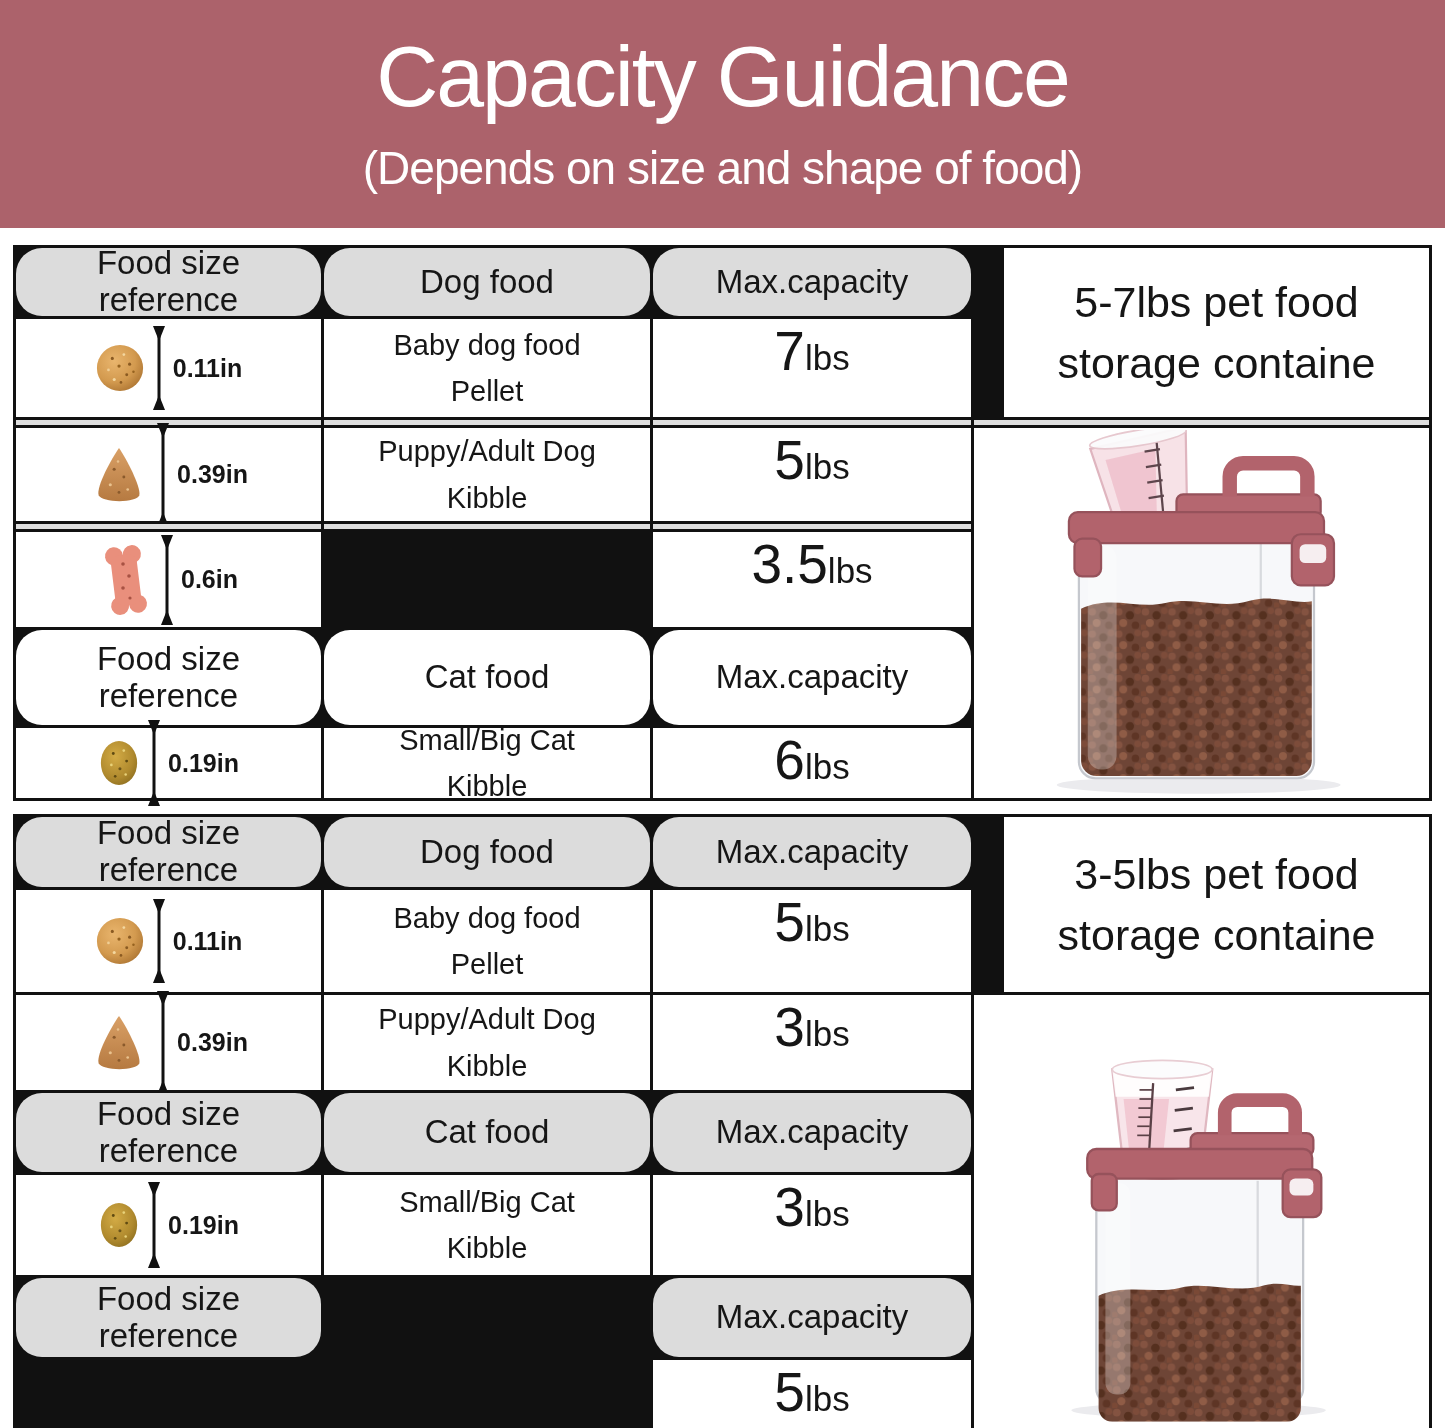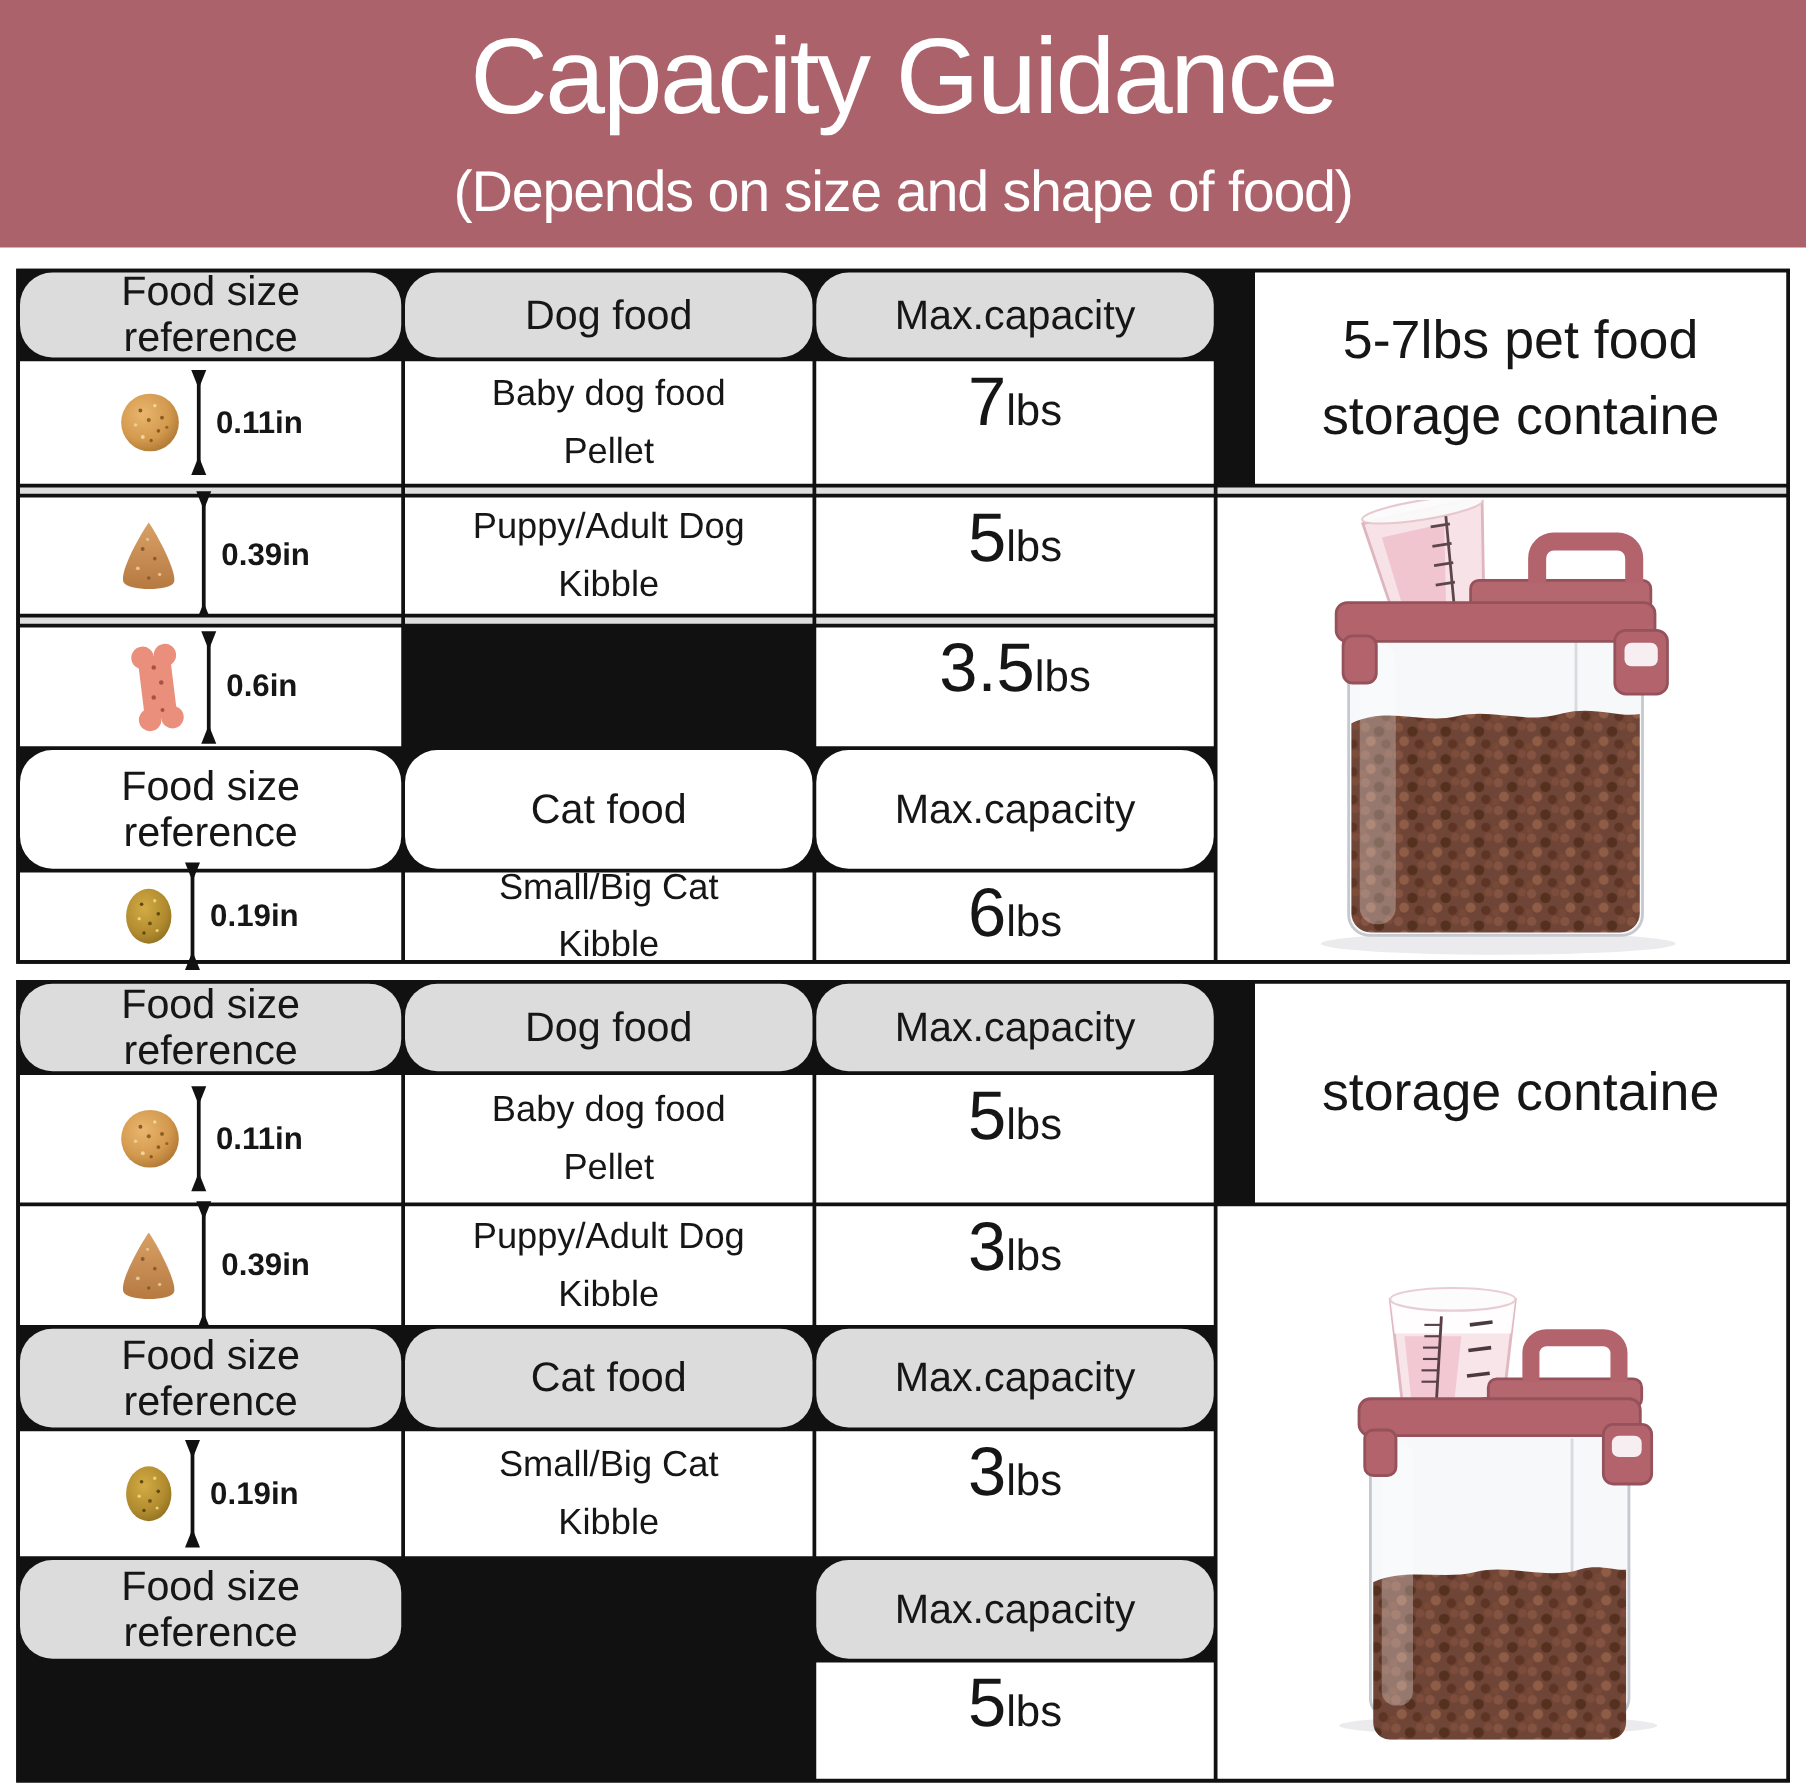--- a/index.html
+++ b/index.html
@@ -3,21 +3,21 @@
 <meta charset="utf-8">
 <style>
   * { box-sizing: border-box; margin: 0; padding: 0; }
   body {
     width: 1445px; height: 1428px; margin: 0 auto;
     background: #ffffff; color: #161616;
     font-family: "Liberation Sans", sans-serif;
     overflow: hidden;
   }
   .banner {
-    height: 198px; background: #ac626b; color: #ffffff;
+    height: 228px; background: #ac626b; color: #ffffff;
     display: flex; flex-direction: column; align-items: center; justify-content: center;
   }
   .banner-title { font-size: 86px; letter-spacing: -2px; line-height: 1.02; }
   .banner-sub { font-size: 46px; letter-spacing: -1px; margin-top: 20px; }
 
   .wrap { margin: 17px 13px 0 13px; }
   .grid {
     display: grid; gap: 3px; background: #111111; border: 3px solid #111111;
   }
   .grid-top {
@@ -287,20 +287,21 @@
       <span>Food size</span>
       <span>reference</span>
     </div>
     <div class="c hdr hdr-t" style="grid-area:1/2">
       <span>Dog food</span>
     </div>
     <div class="c hdr hdr-t" style="grid-area:1/3">
       <span>Max.capacity</span>
     </div>
     <div class="c side-title" style="grid-area:1/4/3/5">
+      <span>3-5lbs pet food</span>
       <span>storage containe</span>
     </div>
 
     <div class="c ref-cell" style="grid-area:2/1">
       <span class="icon">
         <svg width="50" height="50" viewBox="0 0 52 52">
             <circle cx="26" cy="26" r="24" fill="url(#kibGold)"></circle>
             <circle cx="18" cy="16" r="1.6" fill="#8a5a22"></circle>
             <circle cx="30" cy="12" r="1.4" fill="#f3d7a0"></circle>
             <circle cx="36" cy="22" r="1.6" fill="#8a5a22"></circle>

